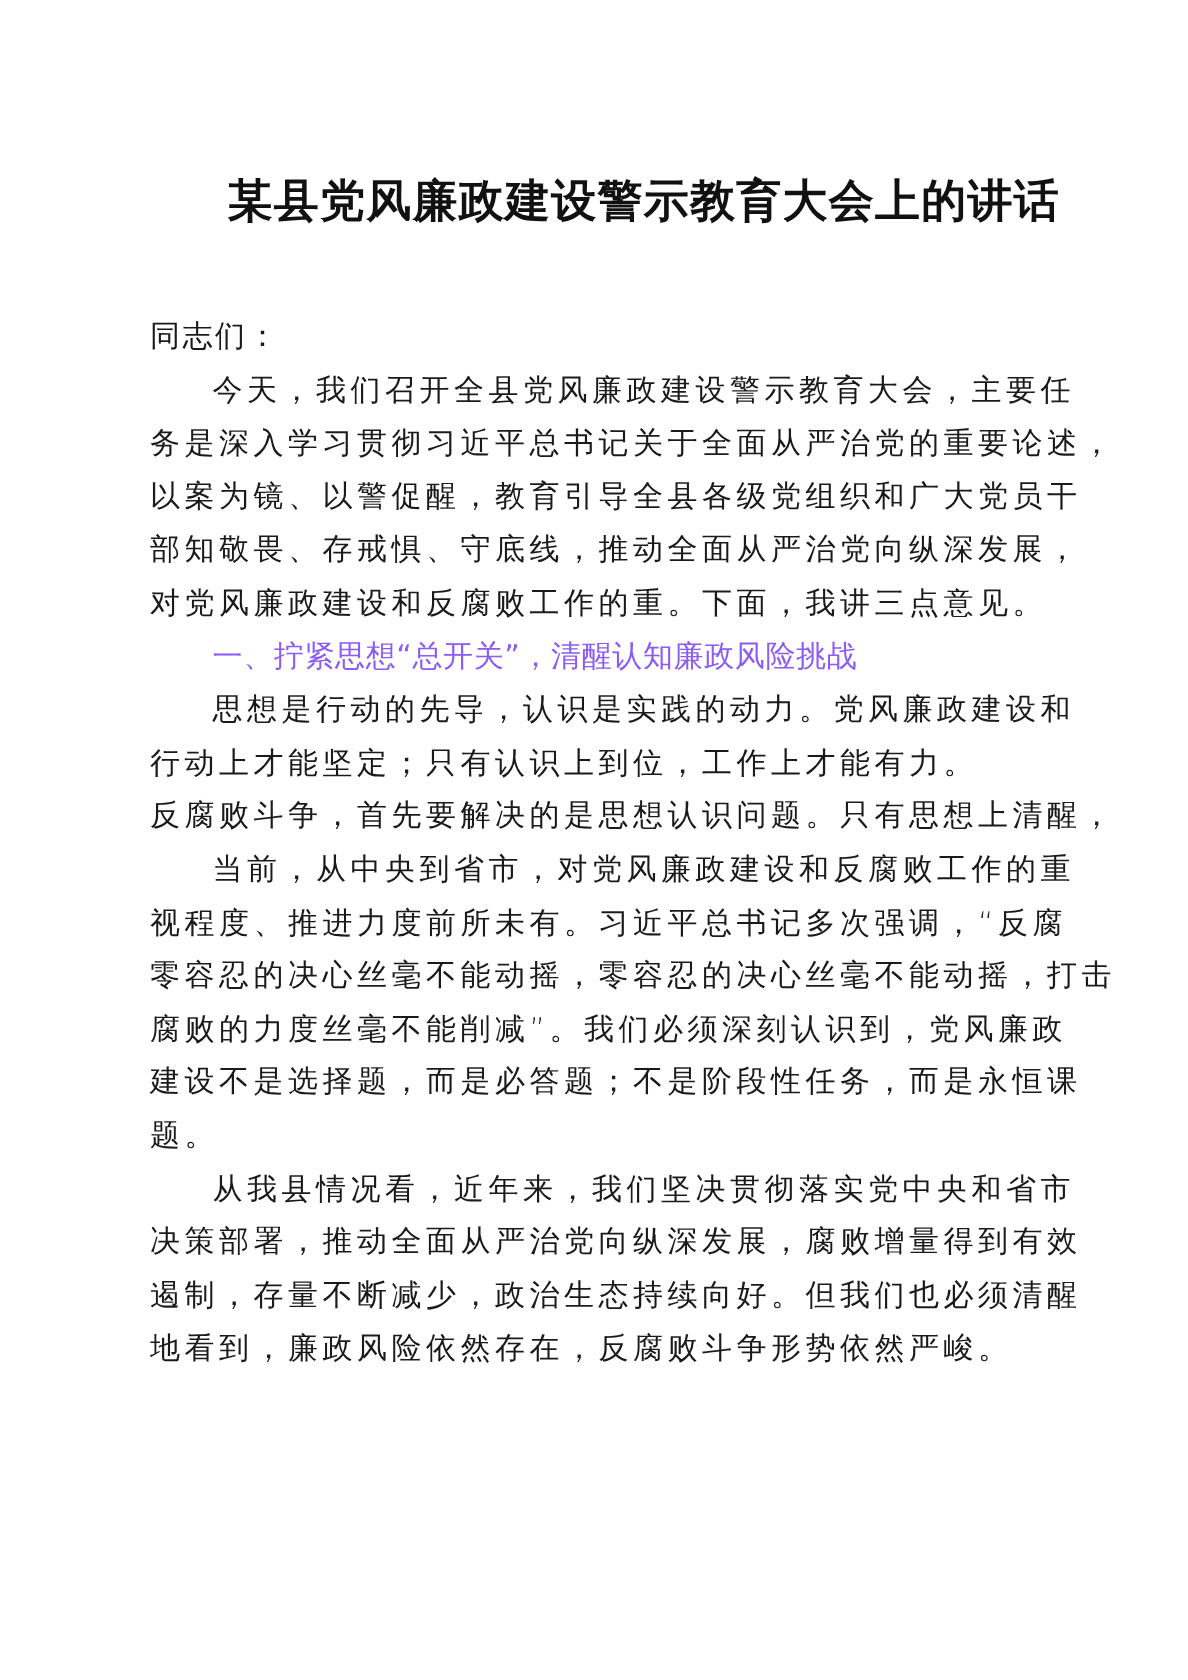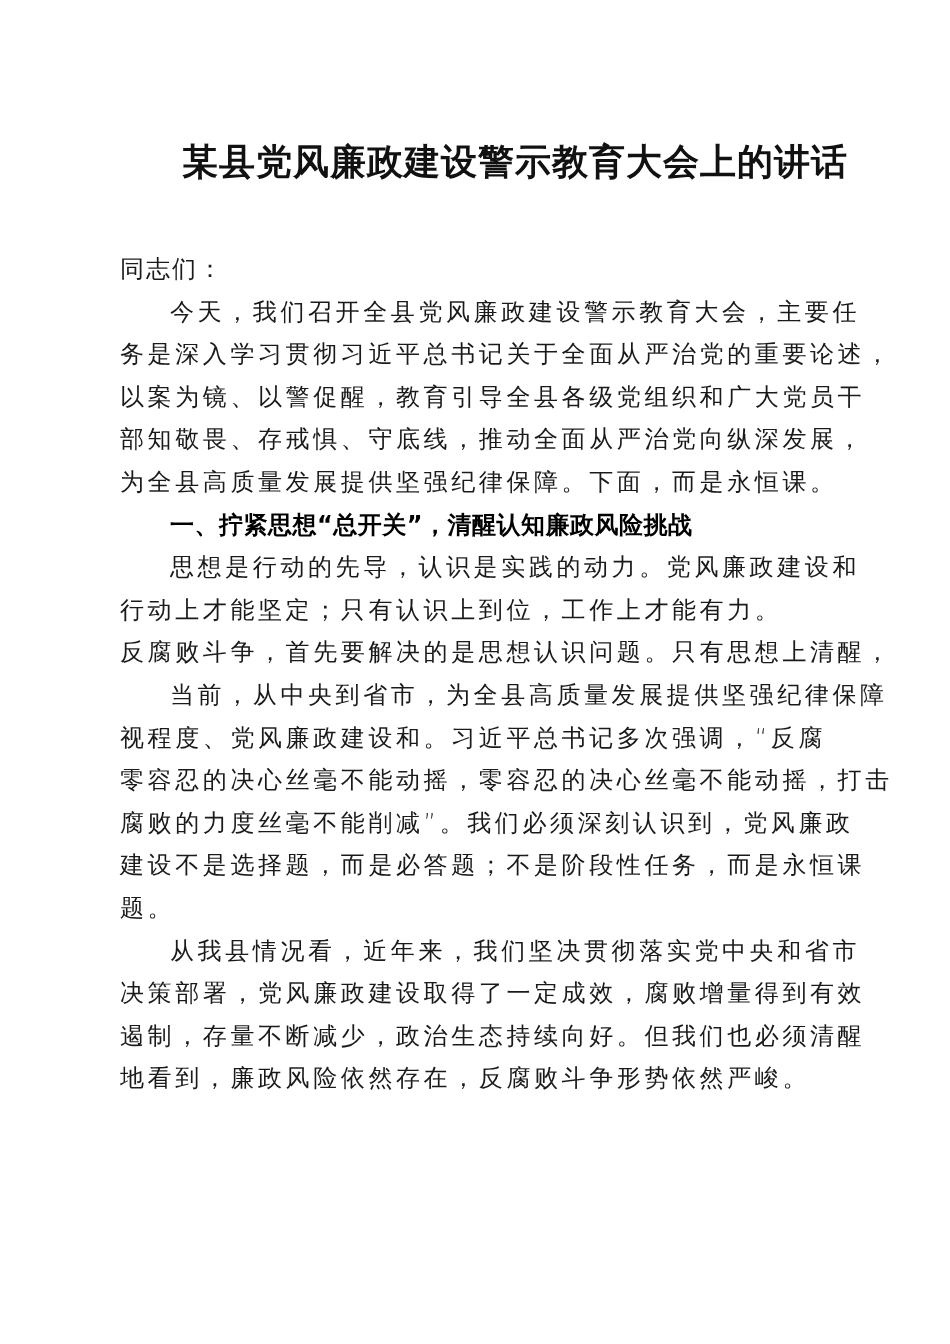--- a/index.html
+++ b/index.html
@@ -46,60 +46,60 @@
     }
     .line {
       height: 42.6px;
       line-height: 42.6px;
       white-space: nowrap;
       letter-spacing: 3.6px;
       font-weight: 300;
     }
     .indent { padding-left: 50px; }
     .heading {
-      font-weight: bold;
+      font-weight: normal;
       letter-spacing: 0.5px;
-      color: #000000;
+      color: #8b5cf6;
     }
     .salutation { letter-spacing: 2px; }
   </style>
 </head>
 <body>
 
 <div class="page">
   <div class="title">某县党风廉政建设警示教育大会上的讲话</div>
 
   <div class="body">
     <div class="line salutation">同志们：</div>
 
     <div>
       <div class="line indent">今天，我们召开全县党风廉政建设警示教育大会，主要任</div>
       <div class="line">务是深入学习贯彻习近平总书记关于全面从严治党的重要论述，</div>
       <div class="line">以案为镜、以警促醒，教育引导全县各级党组织和广大党员干</div>
       <div class="line">部知敬畏、存戒惧、守底线，推动全面从严治党向纵深发展，</div>
-      <div class="line">为全县高质量发展提供坚强纪律保障。下面，而是永恒课。</div>
+      <div class="line">对党风廉政建设和反腐败工作的重。下面，我讲三点意见。</div>
     </div>
 
     <div class="line indent heading">一、拧紧思想“总开关”，清醒认知廉政风险挑战</div>
 
     <div>
       <div class="line indent">思想是行动的先导，认识是实践的动力。党风廉政建设和</div>
       <div class="line">行动上才能坚定；只有认识上到位，工作上才能有力。</div>
       <div class="line">反腐败斗争，首先要解决的是思想认识问题。只有思想上清醒，</div>
     </div>
 
     <div>
-      <div class="line indent">当前，从中央到省市，为全县高质量发展提供坚强纪律保障</div>
-      <div class="line">视程度、党风廉政建设和。习近平总书记多次强调，“反腐</div>
+      <div class="line indent">当前，从中央到省市，对党风廉政建设和反腐败工作的重</div>
+      <div class="line">视程度、推进力度前所未有。习近平总书记多次强调，“反腐</div>
       <div class="line">零容忍的决心丝毫不能动摇，零容忍的决心丝毫不能动摇，打击</div>
       <div class="line">腐败的力度丝毫不能削减”。我们必须深刻认识到，党风廉政</div>
       <div class="line">建设不是选择题，而是必答题；不是阶段性任务，而是永恒课</div>
       <div class="line">题。</div>
     </div>
 
     <div>
       <div class="line indent">从我县情况看，近年来，我们坚决贯彻落实党中央和省市</div>
-      <div class="line">决策部署，党风廉政建设取得了一定成效，腐败增量得到有效</div>
+      <div class="line">决策部署，推动全面从严治党向纵深发展，腐败增量得到有效</div>
       <div class="line">遏制，存量不断减少，政治生态持续向好。但我们也必须清醒</div>
       <div class="line">地看到，廉政风险依然存在，反腐败斗争形势依然严峻。</div>
     </div>
   </div>
 </div>
 
 </body></html>

